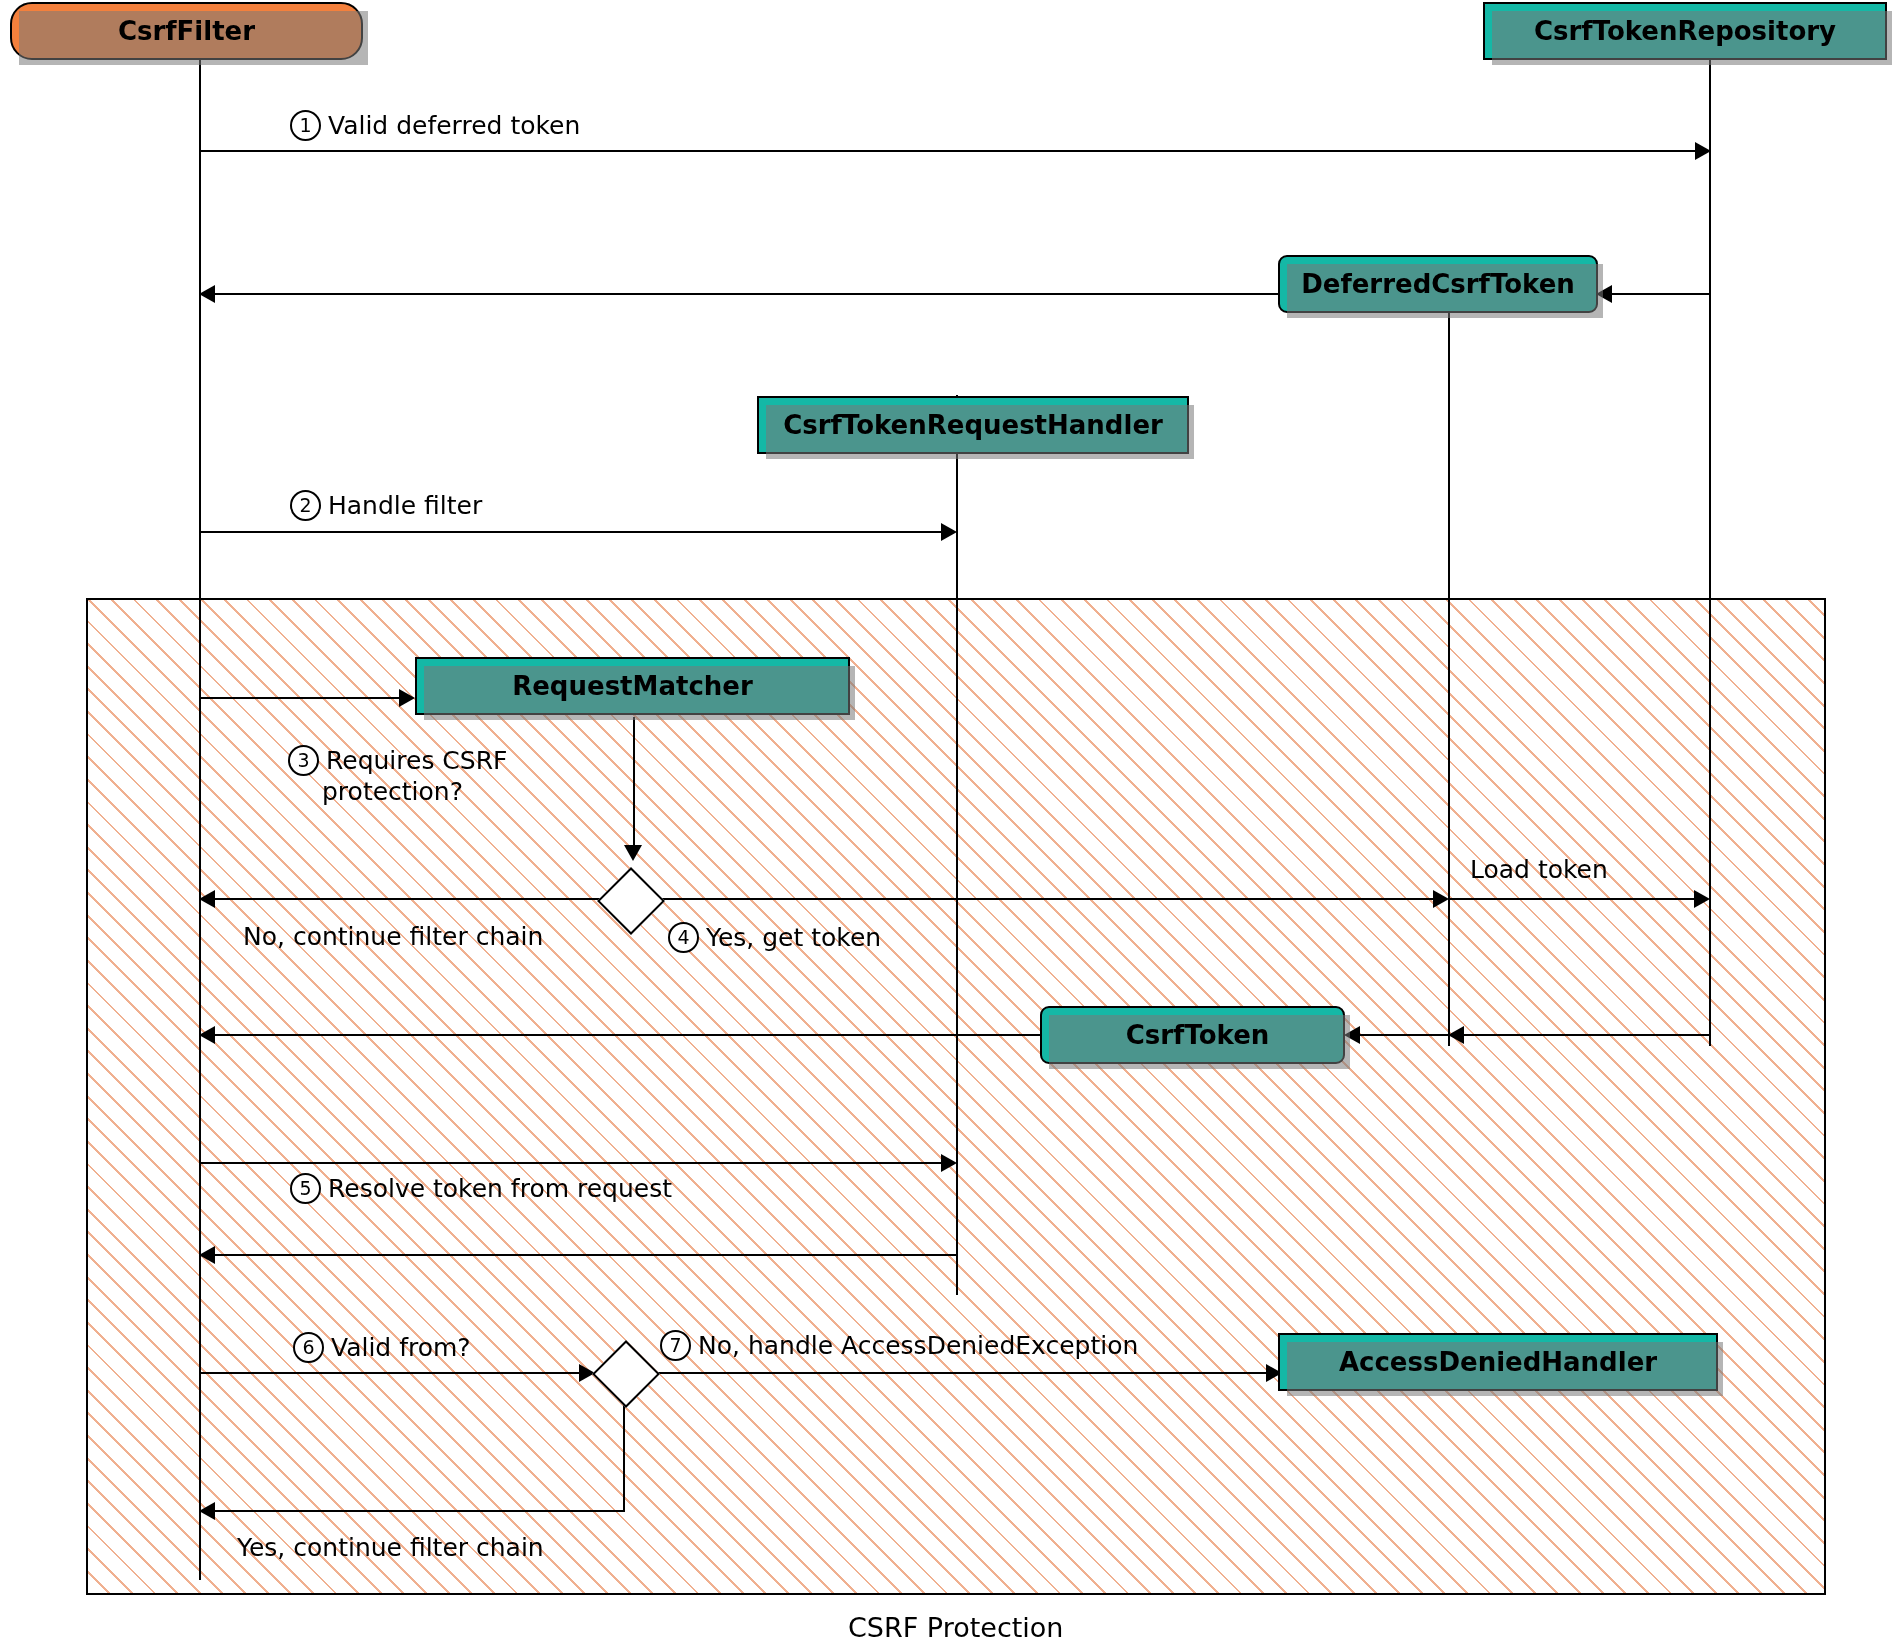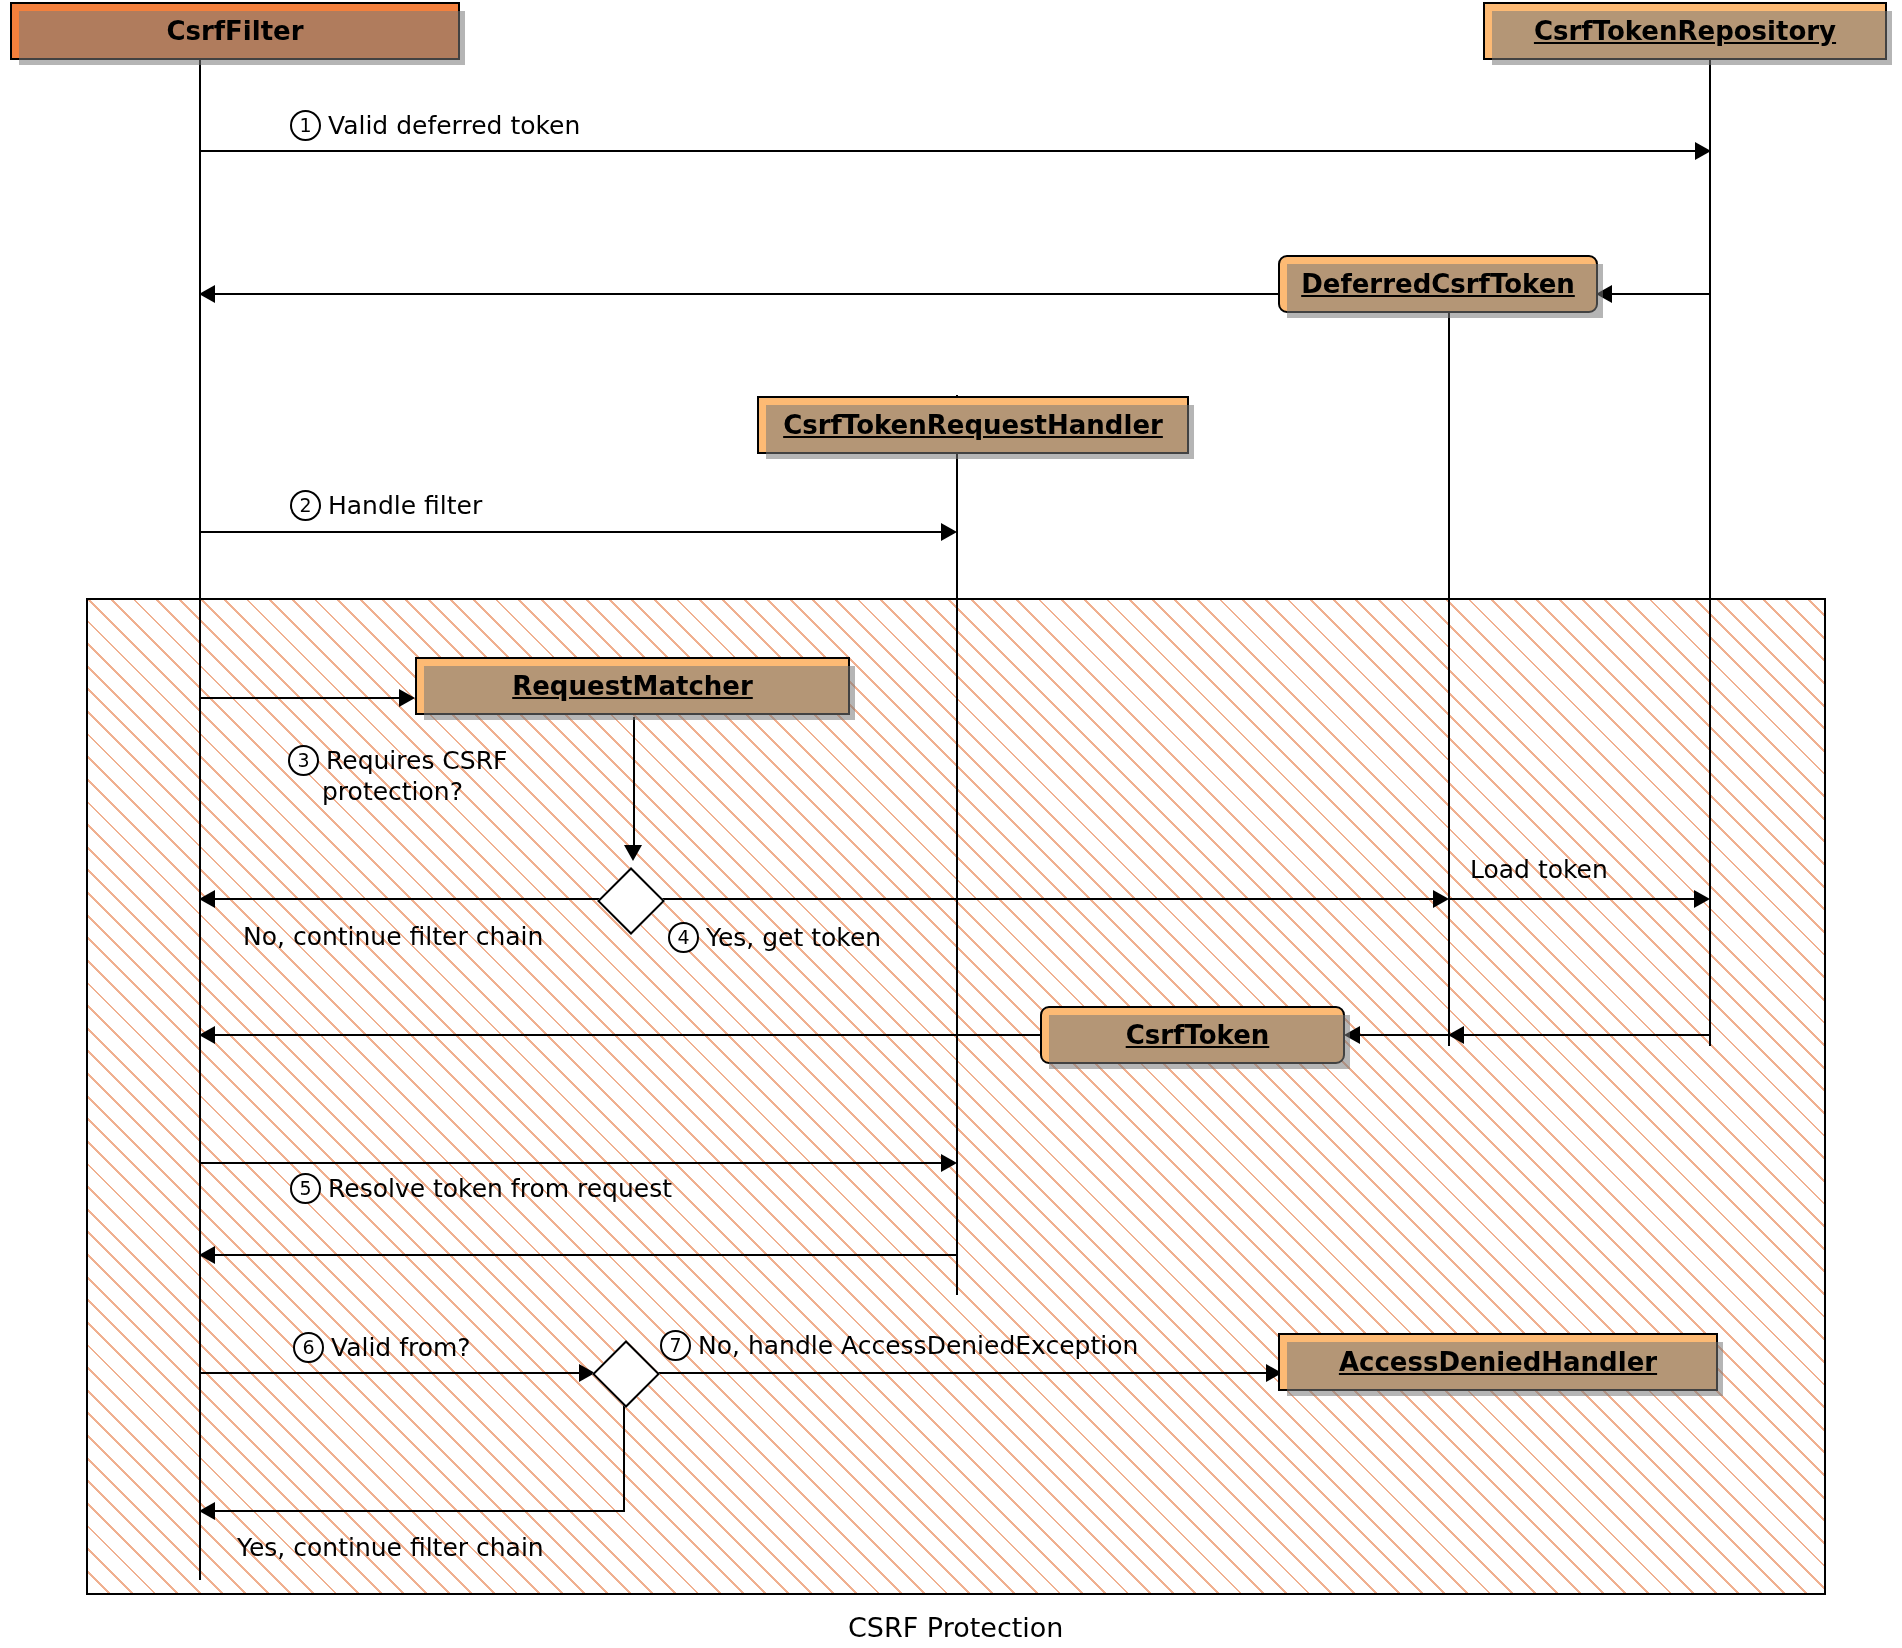--- a/index.html
+++ b/index.html
@@ -3,21 +3,21 @@
 <meta charset="utf-8">
 <style>
   html,body{margin:0;padding:0;background:#ffffff;}
   #stage{position:relative;width:1902px;height:1648px;background:#ffffff;
          font-family:"DejaVu Sans", sans-serif;}
   .box{position:absolute;box-sizing:border-box;border:2px solid #000;
        display:flex;align-items:center;justify-content:center;
        font-weight:bold;color:#000;z-index:6;}
   .box.shadow:after{content:"";position:absolute;left:7px;top:7px;width:100%;height:100%;
        background:rgba(120,120,120,0.55);z-index:-1;}
-  .blue{background:#fdba74;text-decoration:underline;}
+  .blue{background:#14b8a6;}
   .orange{background:#f4803c;}
   .rounded{border-radius:9px;}
   .lifeline{position:absolute;width:2px;background:#000;z-index:1;}
   .hline{position:absolute;height:2px;background:#000;z-index:2;}
   .vline{position:absolute;width:2px;background:#000;z-index:2;}
   .arrowR{position:absolute;width:0;height:0;border-top:9px solid transparent;
           border-bottom:9px solid transparent;border-left:16px solid #000;z-index:3;}
   .arrowL{position:absolute;width:0;height:0;border-top:9px solid transparent;
           border-bottom:9px solid transparent;border-right:16px solid #000;z-index:3;}
   .arrowD{position:absolute;width:0;height:0;border-left:9px solid transparent;
@@ -41,21 +41,21 @@
 
   <div class="lifeline" style="left:199px;top:60px;height:1520px;"></div>
   <div class="lifeline" style="left:1709px;top:60px;height:986px;"></div>
   <div class="lifeline" style="left:1448px;top:285px;height:761px;"></div>
   <div class="lifeline" style="left:956px;top:395px;height:900px;"></div>
   <div class="lifeline" style="left:633px;top:717px;height:130px;"></div>
 
   <div id="frame" style="left:86px;top:598px;width:1740px;height:997px;"></div>
   <div class="frame-label" style="left:848px;top:1612px;">CSRF Protection</div>
 
-  <div class="box shadow orange" style="left:10px;top:2px;width:450px;height:58px;">
+  <div class="box shadow orange" style="left:10px;top:2px;width:353px;height:58px;border-radius:22px;">
     <span style="font-size:26px;">CsrfFilter</span>
   </div>
 
   <div class="box shadow blue" style="left:1483px;top:2px;width:404px;height:58px;">
     <span style="font-size:26px;">CsrfTokenRepository</span>
   </div>
 
   <div class="box shadow blue" style="left:757px;top:396px;width:432px;height:58px;">
     <span style="font-size:26px;">CsrfTokenRequestHandler</span>
   </div>

